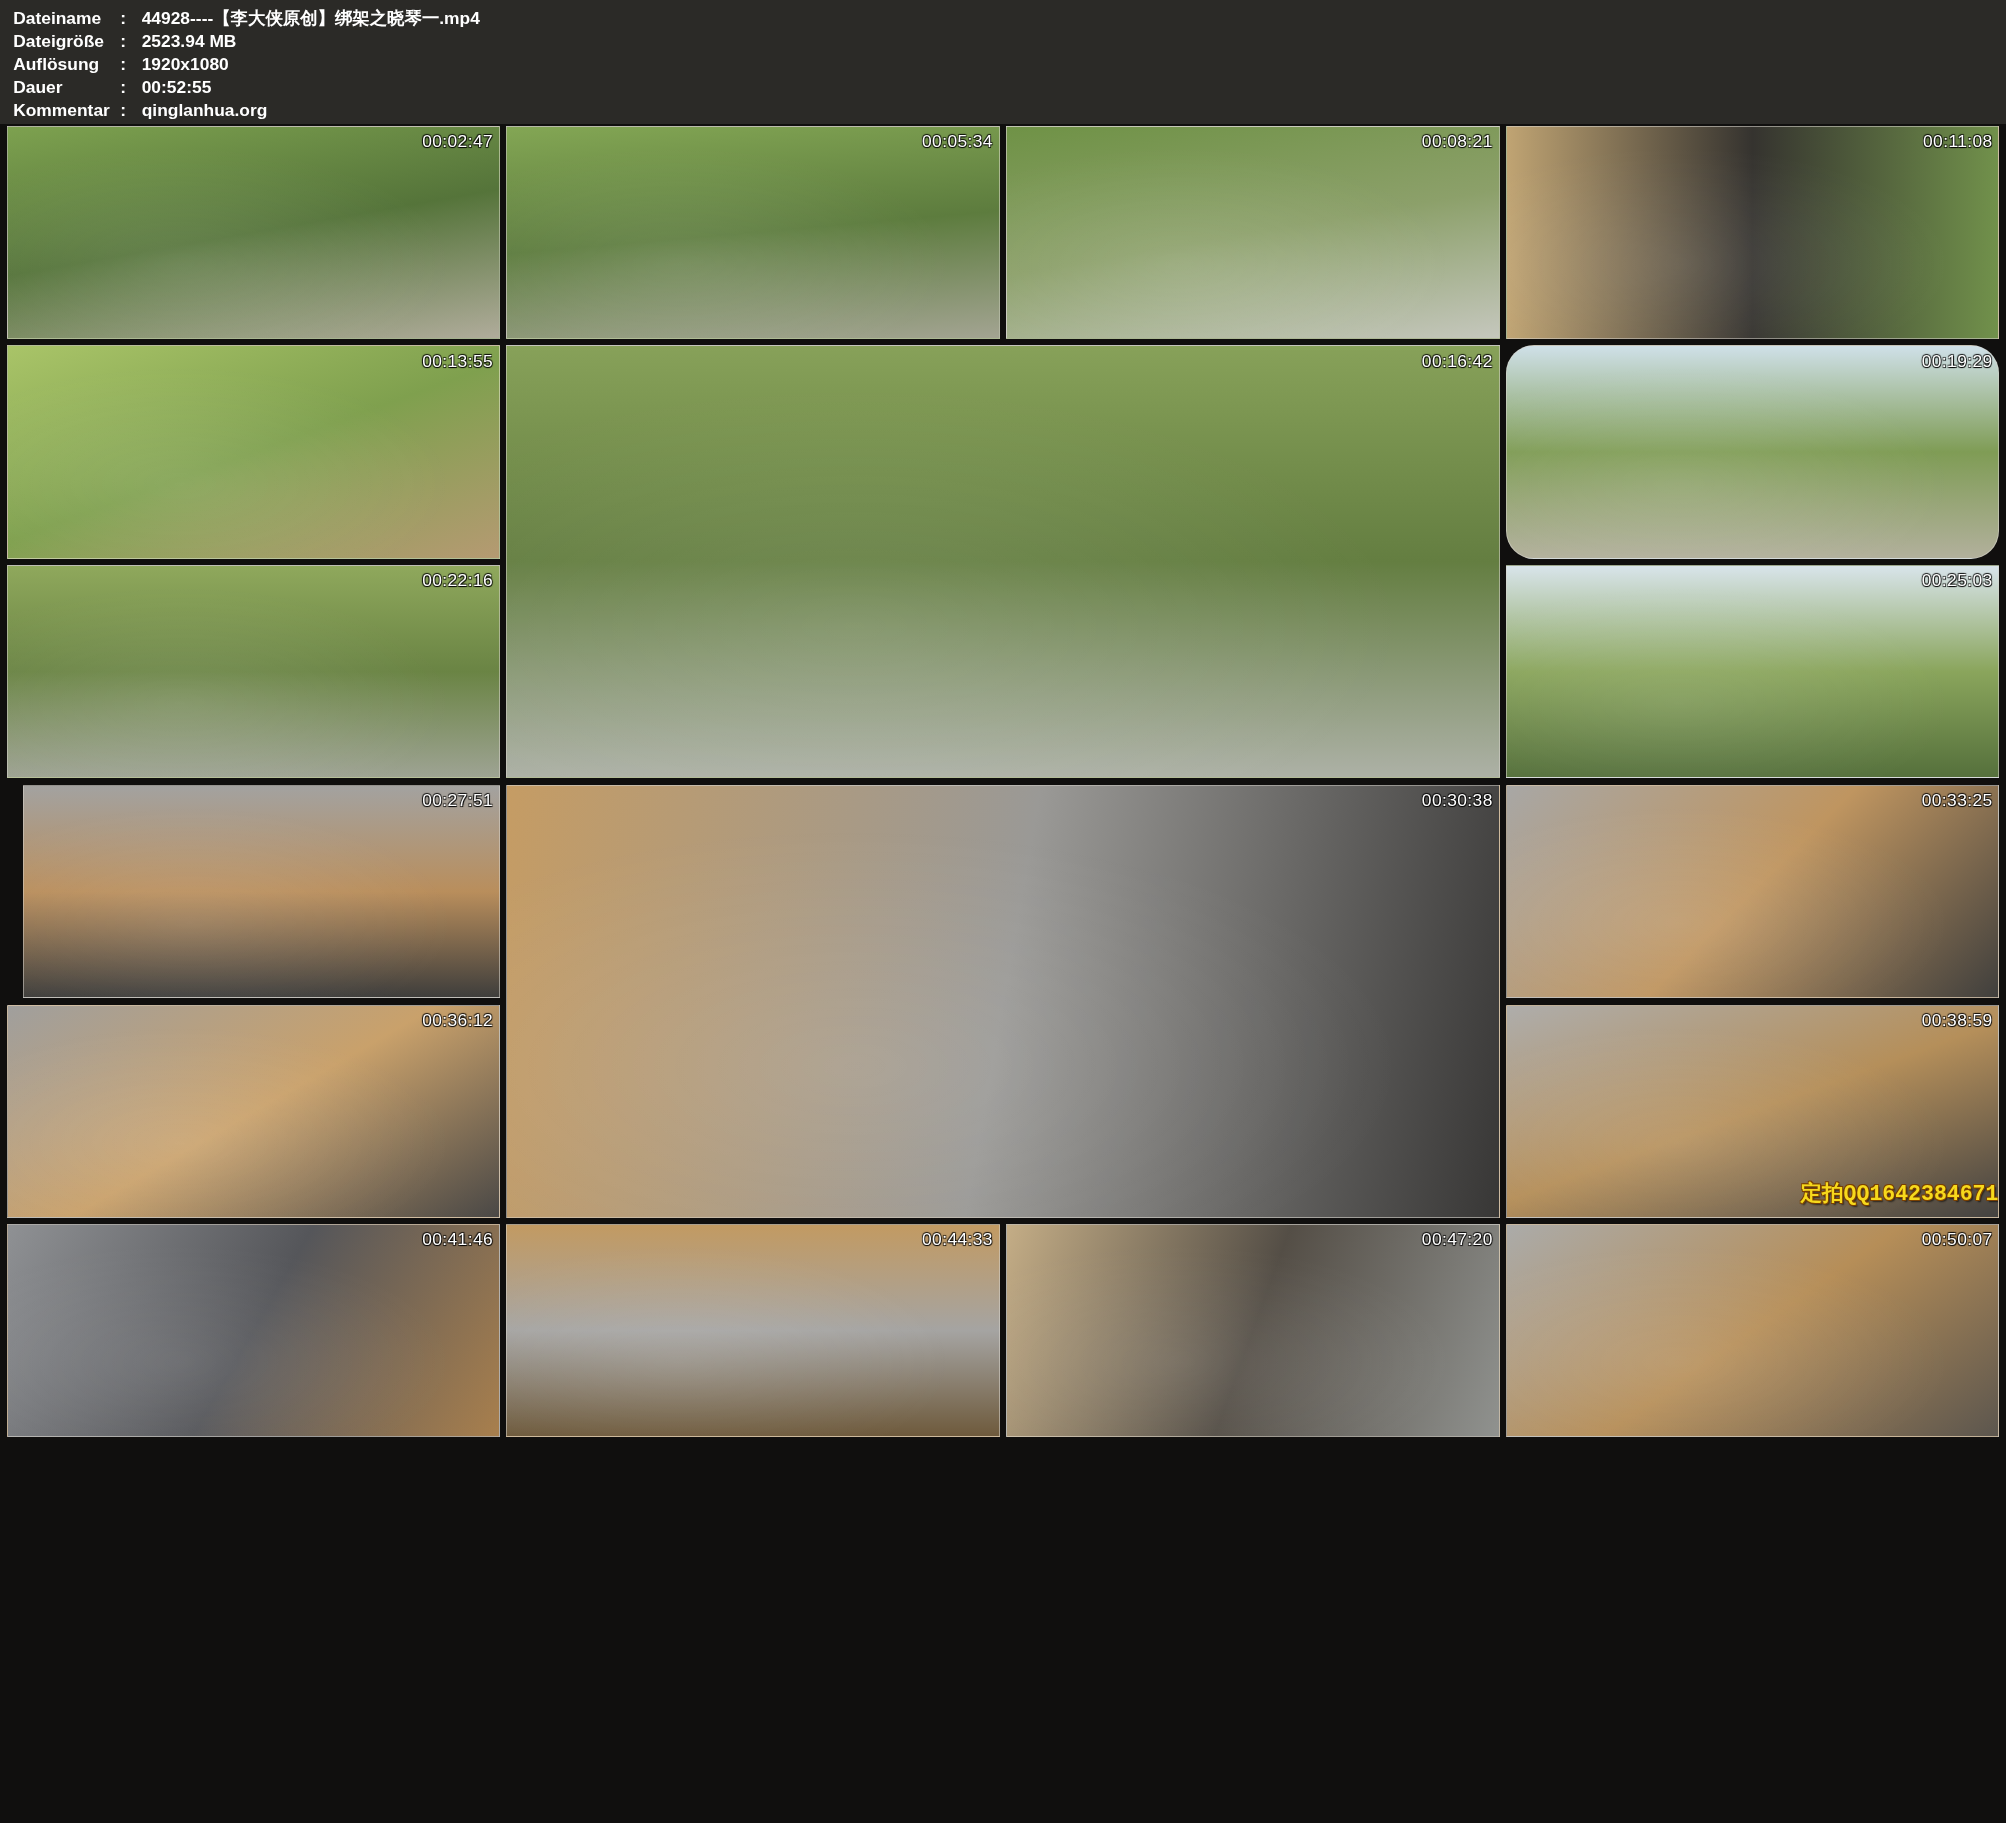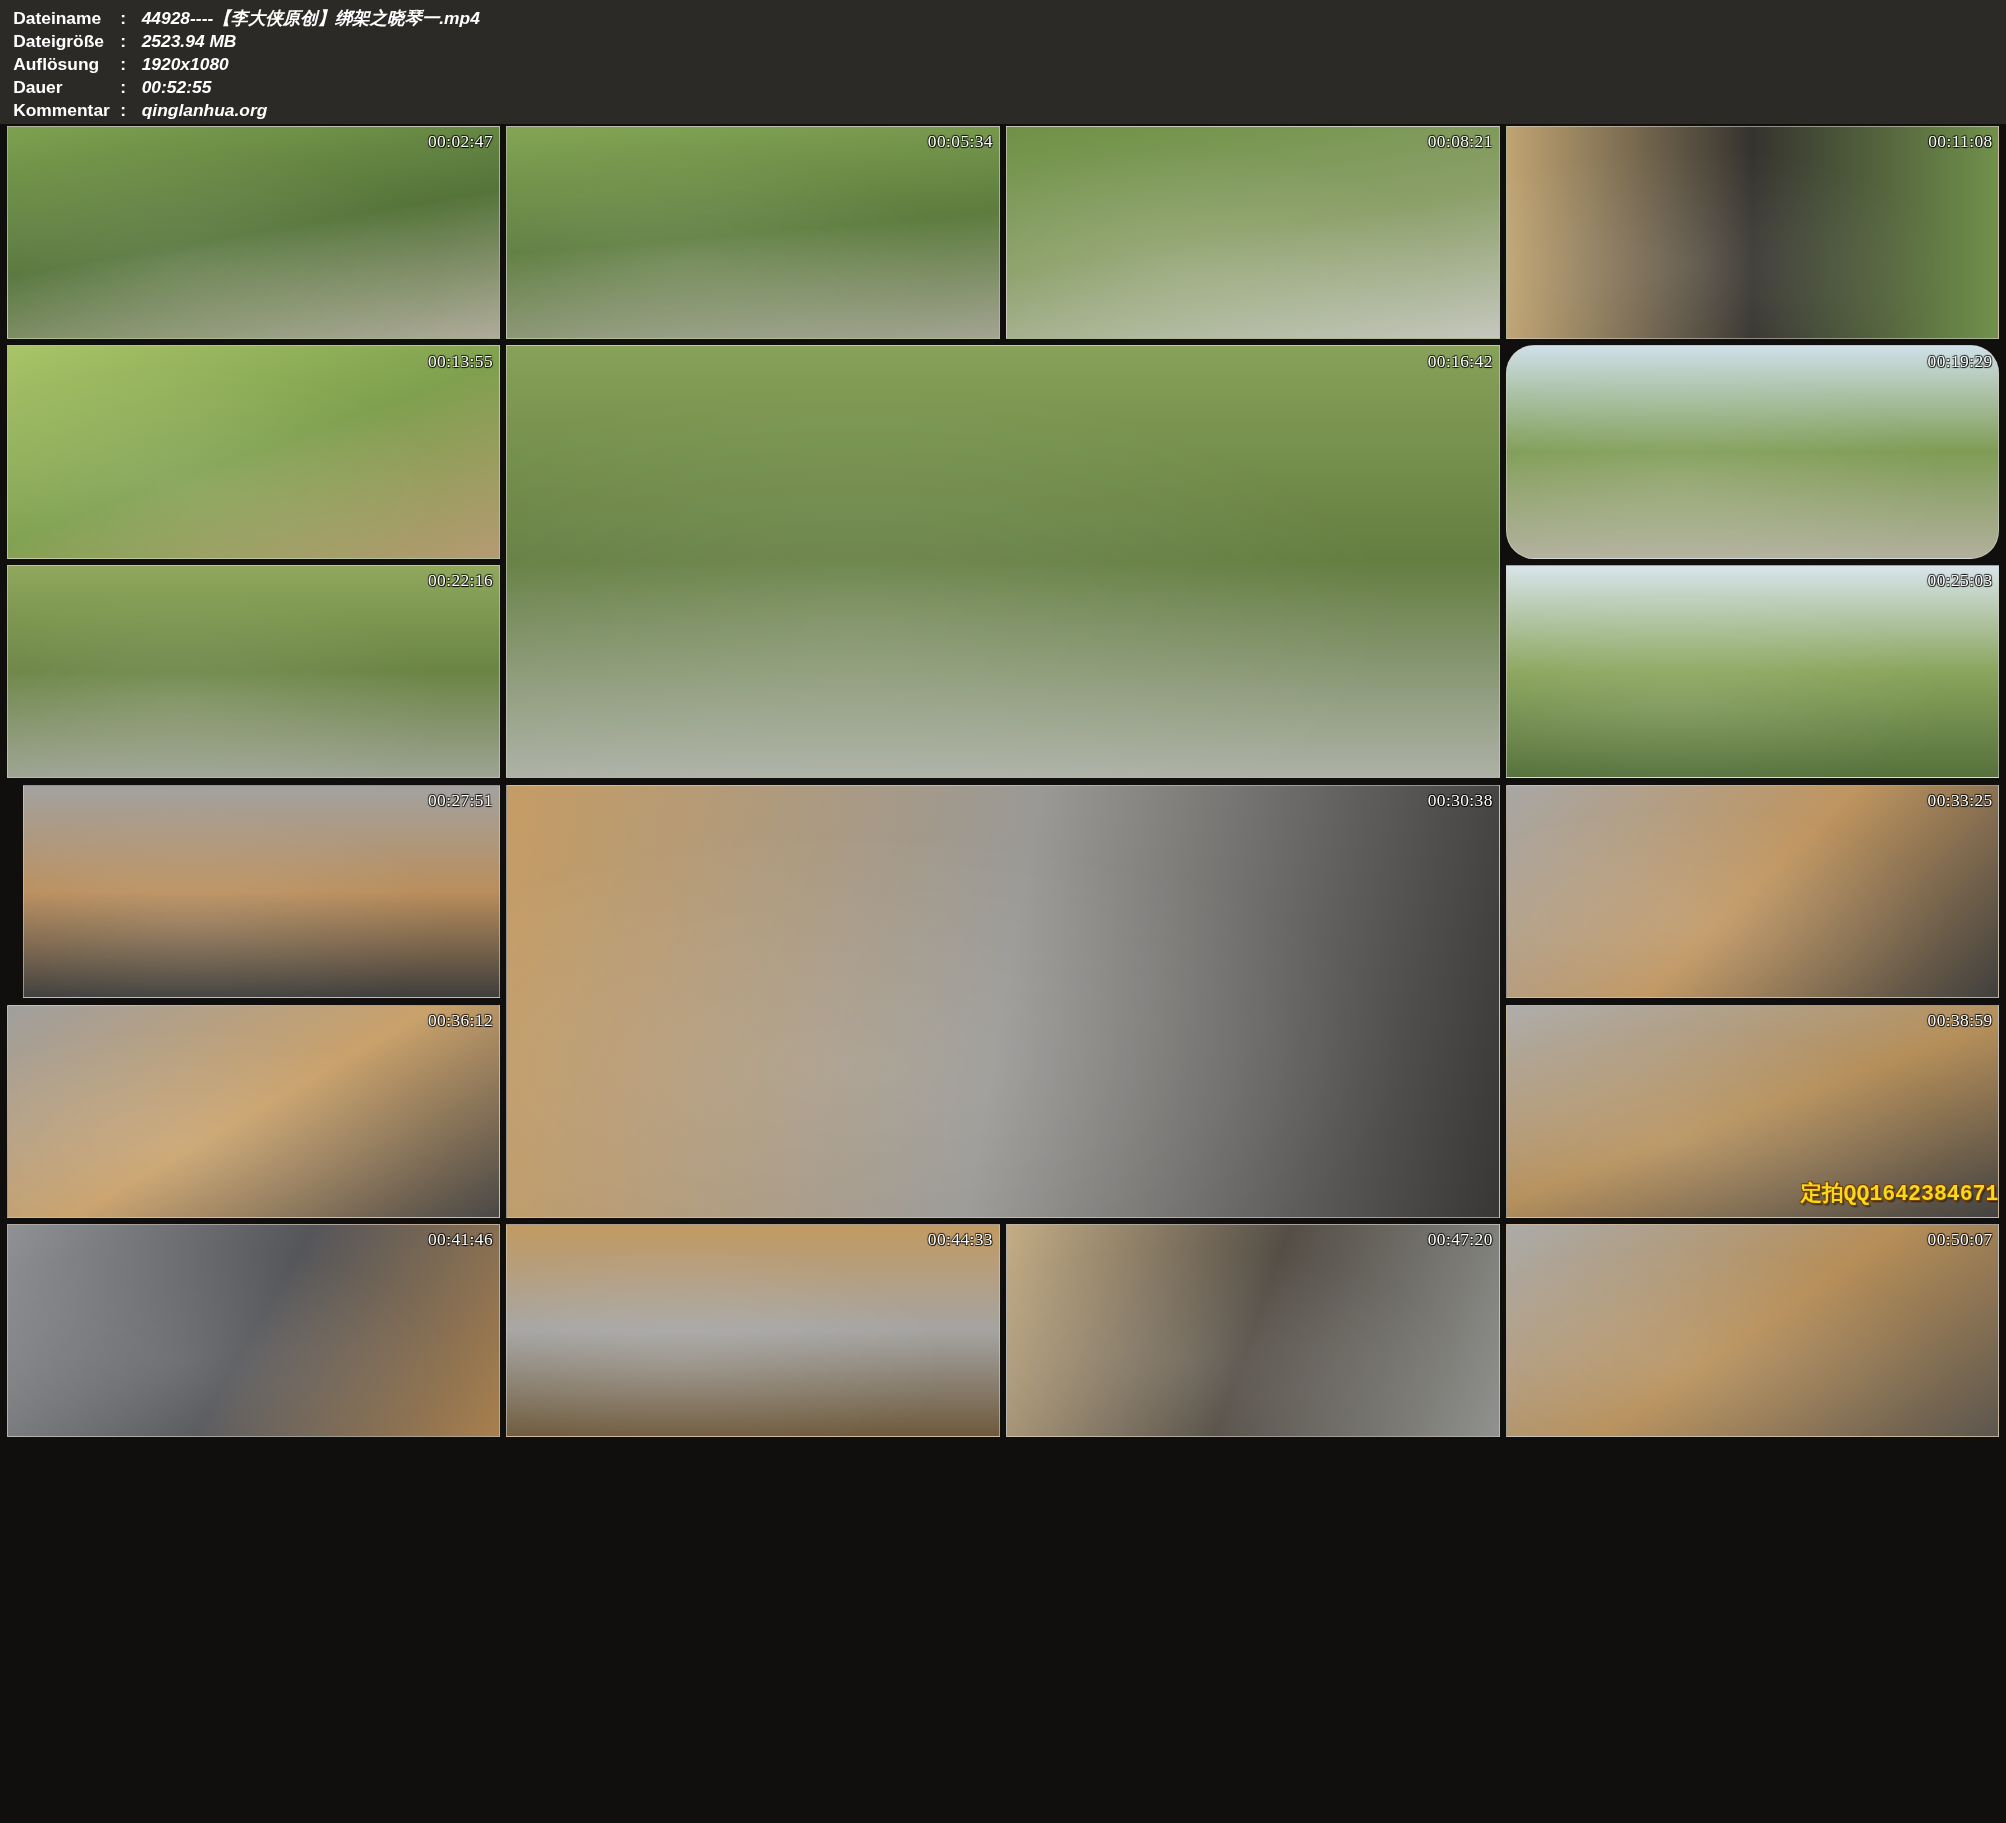--- a/index.html
+++ b/index.html
@@ -29,42 +29,42 @@
   }
   .meta-row{
     display:flex;
     line-height:23px;
     font-size:17.4px;
     font-weight:bold;
     white-space:nowrap;
   }
   .meta-label{width:107px;flex:0 0 auto;}
   .meta-sep{width:21.5px;flex:0 0 auto;text-align:left;}
-  .meta-value{flex:1 1 auto;font-style:italic;}
+  .meta-value{flex:1 1 auto;}
 
   
   .grid{
     flex:1 1 auto;
     margin-top:1.7px;
     padding:0 6.6px 6.6px 6.6px;
     display:grid;
     grid-template-columns:repeat(4,1fr);
     grid-template-rows:repeat(6,1fr);
     gap:6.6px;
   }
   .thumb{
     position:relative;
     border:0.8px solid var(--cell-border);
     overflow:hidden;
   }
   .ts{
     position:absolute;
     top:4.1px;
     right:5.8px;
-    font-family:Liberation Serif, serif;
+    font-family:Liberation Sans, sans-serif;
     font-size:17.4px;
     letter-spacing:0.4px;
     color:var(--timestamp-text);
     text-shadow:
       0.8px 0.8px 0.8px rgba(0,0,0,0.9),
      -0.8px -0.8px 0.8px rgba(0,0,0,0.7),
       0.8px -0.8px 0.8px rgba(0,0,0,0.7),
      -0.8px 0.8px 0.8px rgba(0,0,0,0.7);
   }
   .wm{

